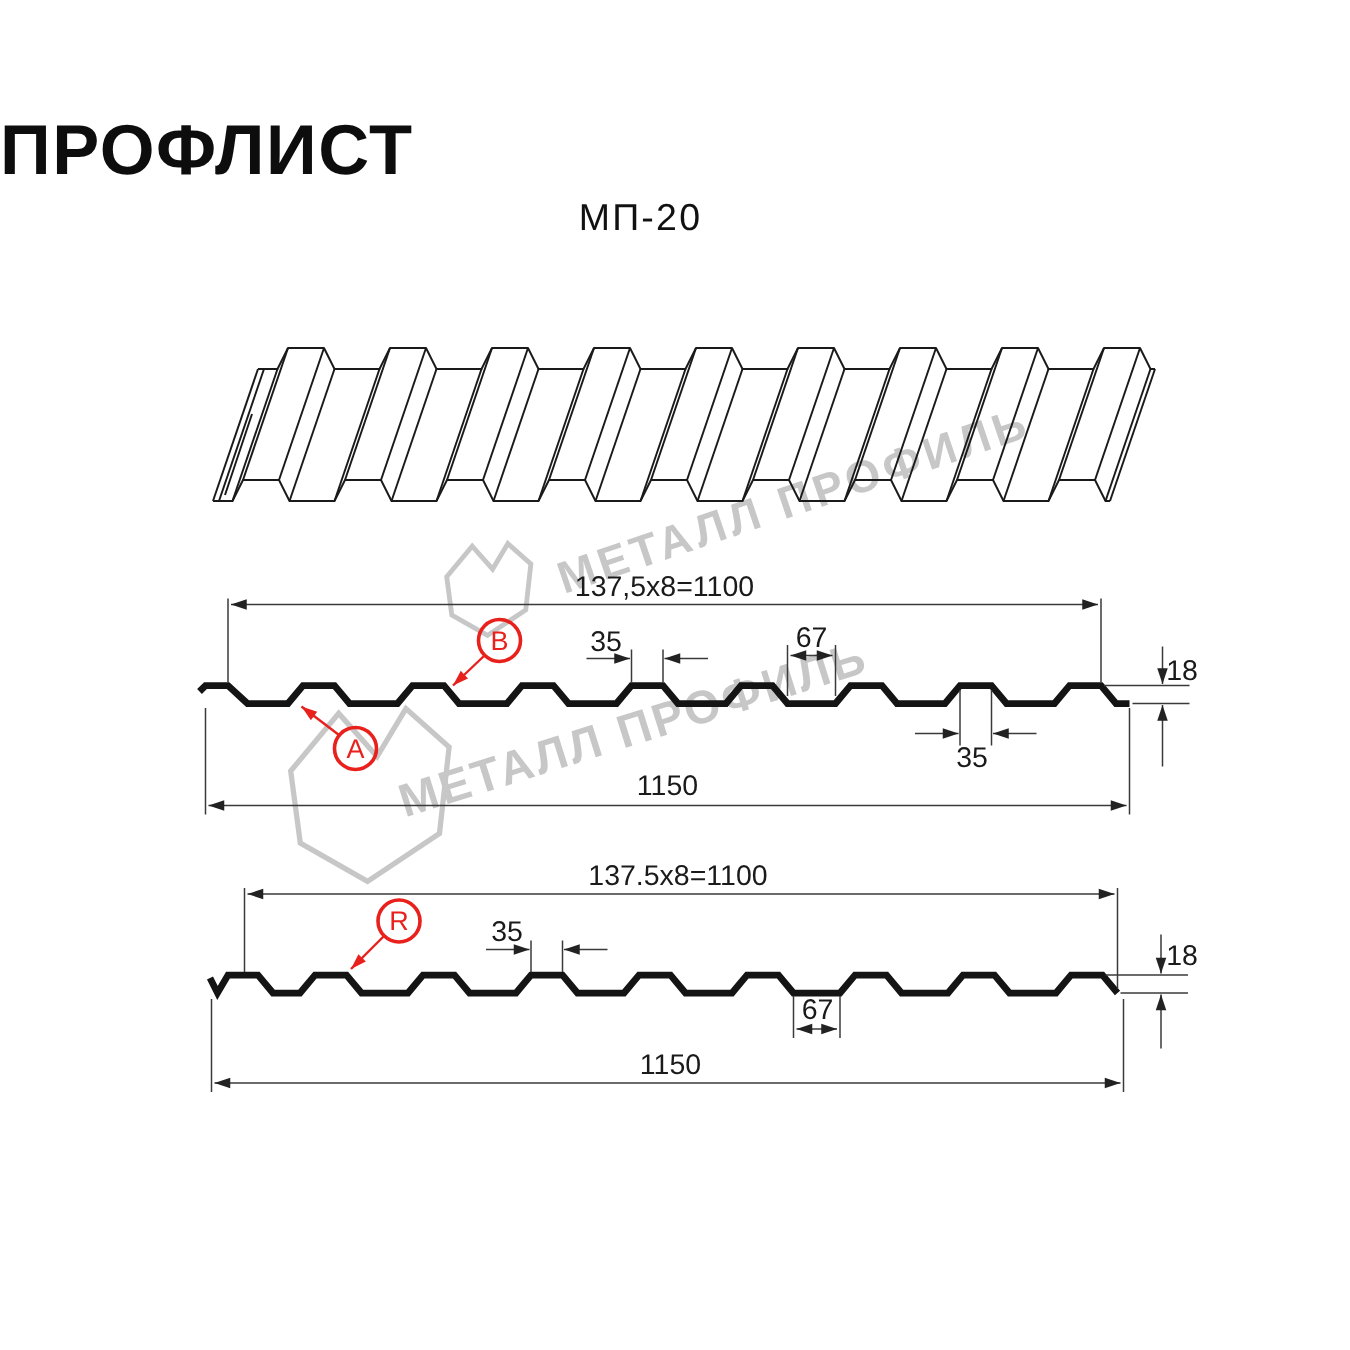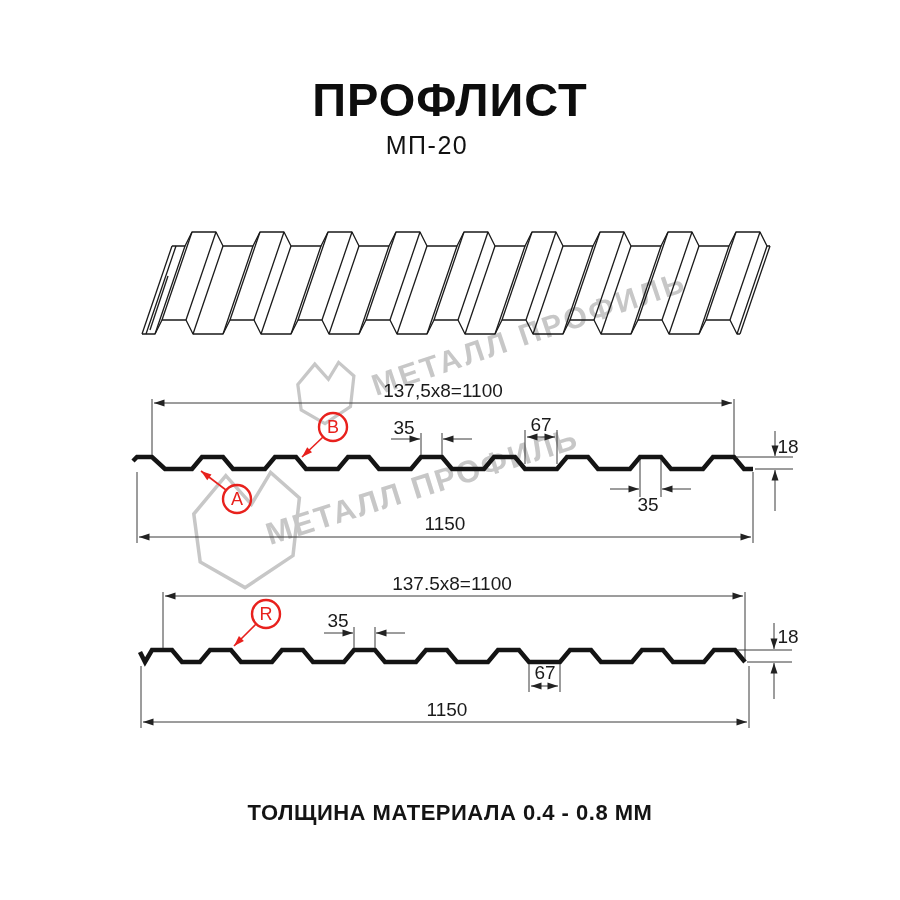--- a/index.html
+++ b/index.html
@@ -1,18 +1,18 @@
 <!DOCTYPE html>
 <html><head>
 <meta charset="utf-8">
 <style>
   html,body{margin:0;padding:0;background:#fff;}
   .canvas{position:relative;width:900px;height:900px;background:#fff;overflow:hidden;
           font-family:"Liberation Sans",sans-serif;color:#1a1a1a;}
-  .title{position:absolute;left:0;top:72px;width:900px;text-align:center;
+  .title{position:absolute;left:0;top:72px;width:900px;text-align:left;
          font-size:47px;font-weight:800;letter-spacing:1px;color:#0d0d0d;}
   .subtitle{position:absolute;left:0;top:131px;width:854px;text-align:center;
          font-size:25px;font-weight:500;letter-spacing:1.5px;color:#111;}
   .footer{position:absolute;left:0;top:800px;width:900px;text-align:center;
          font-size:22px;font-weight:600;letter-spacing:0.5px;color:#141414;}
   svg{position:absolute;left:0;top:0;}
   .thin{stroke:#3a3a3a;stroke-width:1;fill:none;}
   .thick{stroke:#141414;stroke-width:4.5;fill:none;stroke-linejoin:miter;}
   .sheet{stroke:#1a1a1a;stroke-width:1.3;fill:none;stroke-linejoin:round;}
   .wm{stroke:#c7c7c7;fill:none;}
@@ -180,14 +180,13 @@
       <text class="dimtext" text-anchor="middle" x="447" y="716">1150</text>
 
       <g>
         <circle class="red" cx="266" cy="614" r="14" stroke-width="2.4"></circle>
         <line class="red" x1="256" y1="624" x2="234" y2="646" stroke-width="1.6" marker-end="url(#arrR)"></line>
         <text class="redtext" text-anchor="middle" x="266" y="620">R</text>
       </g>
     </g>
   </svg>
 
-  <div class="footer">ТОЛЩИНА МАТЕРИАЛА 0.4 - 0.8 ММ</div>
 </div>
 
 </body></html>

